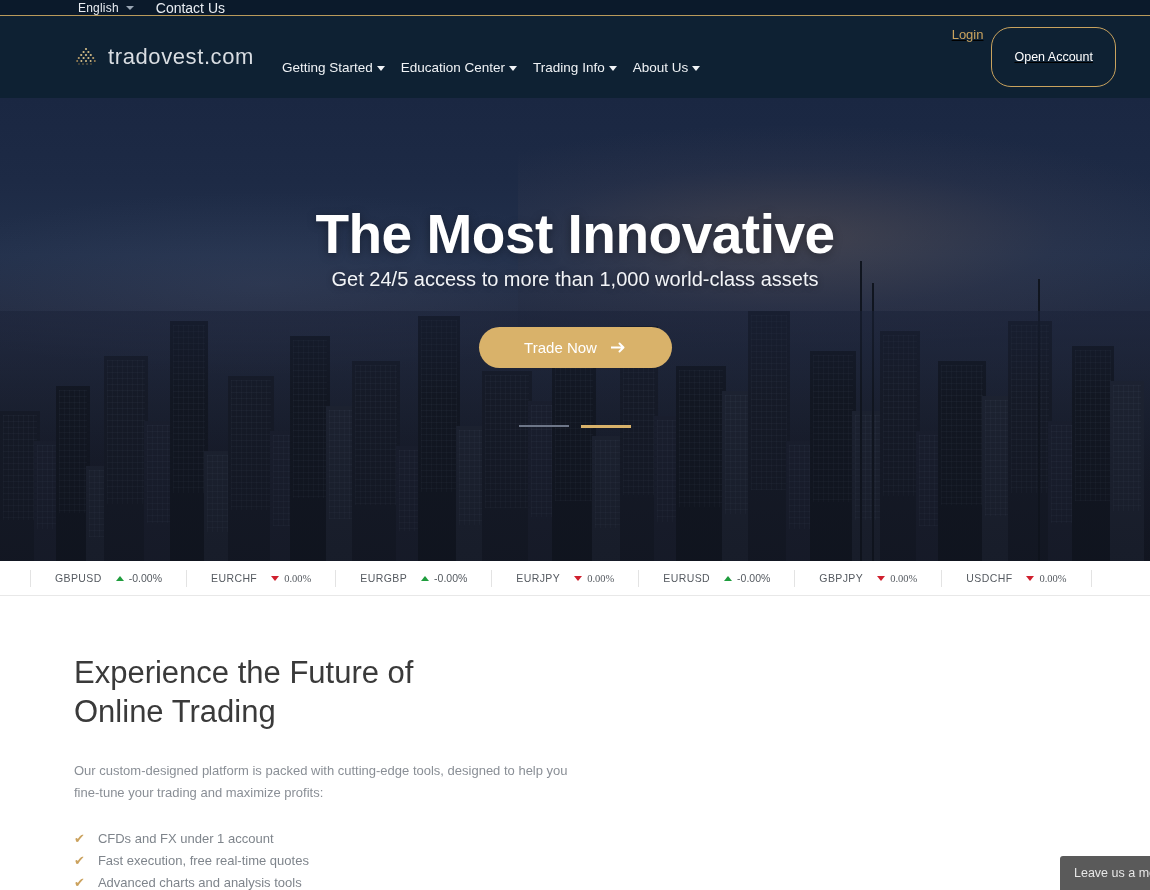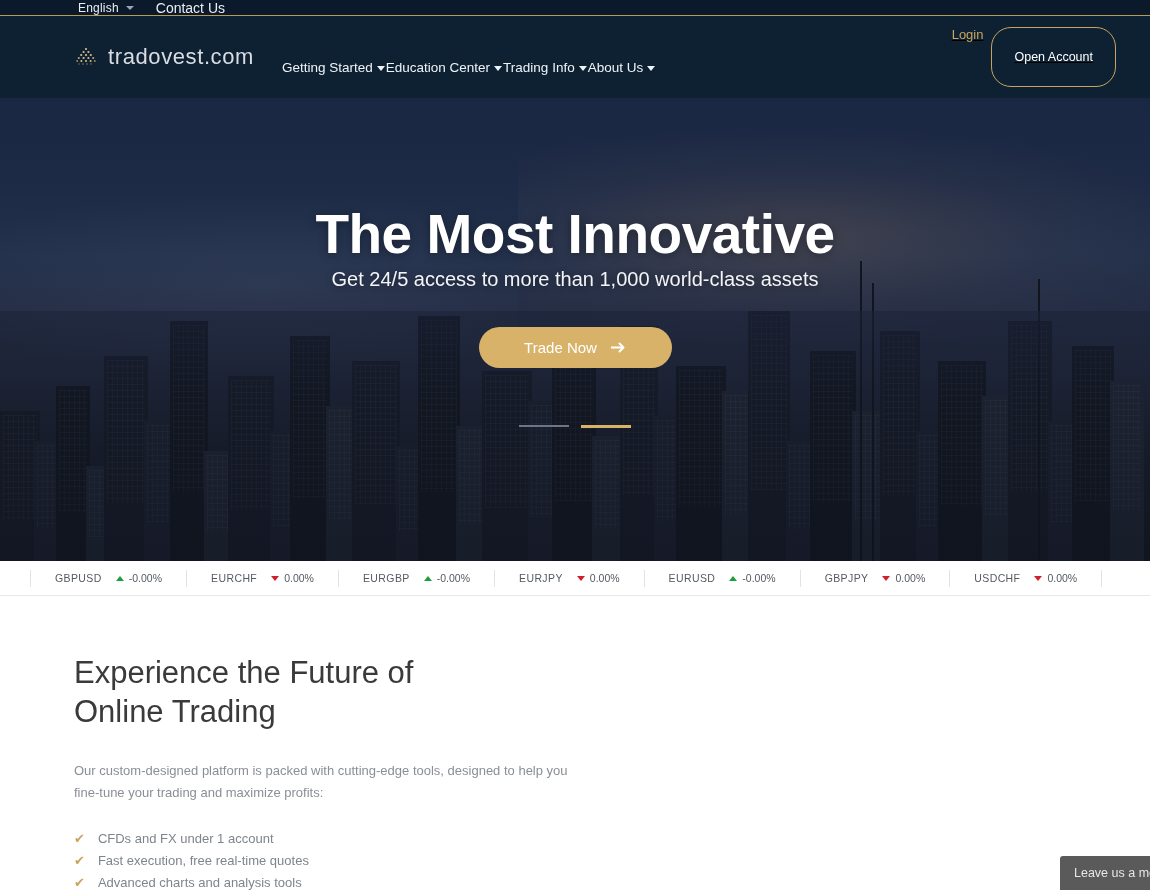--- a/index.html
+++ b/index.html
@@ -37,21 +37,21 @@
     background:#0e2133;
     display:flex; align-items:center;
     padding:0 34px 0 74px;
     position:relative;
   }
   .brand { display:flex; align-items:center; gap:10px; }
   .brand-mark { width:24px; height:22px; position:relative; }
   .brand-name {
     font-size:22px; color:#d9dde2; letter-spacing:.6px; font-weight:400;
   }
-  .nav { display:flex; align-items:center; margin-left:28px; gap:1px;margin-top:20px; }
+  .nav { display:flex; align-items:center; margin-left:28px; gap:16px;margin-top:20px; }
   .nav-item {
     color:#f0f3f6; font-size:13.5px; display:flex; align-items:center; gap:4px;
     cursor:pointer; white-space:nowrap;
   }
   .caret-nav {
     width:0;height:0;border-left:4px solid transparent;border-right:4px solid transparent;
     border-top:5px solid #f0f3f6; margin-top:2px;
   }
   .header-right {
     margin-left:auto; display:flex; align-items:flex-start; gap:8px;text-decoration:underline;
@@ -137,21 +137,21 @@
   .tick {
     display:flex; align-items:center; gap:14px;
     padding:0 24px; border-right:1px solid #e3e3e3; height:17px;
     white-space:nowrap;
   }
   .tick:first-child { border-left:1px solid #e3e3e3; margin-left:30px; }
   .tick-sym { font-size:10.5px; color:#555a60; letter-spacing:.4px; }
   .tick-val { font-size:10.5px; display:flex; align-items:center; gap:5px; }
   .tri-up { width:0;height:0;border-left:4px solid transparent;border-right:4px solid transparent;border-bottom:5px solid #1f9d3d; }
   .tri-dn { width:0;height:0;border-left:4px solid transparent;border-right:4px solid transparent;border-top:5px solid #d0202e; }
-  .up { color:#555a60; } .dn { color:#555a60; }
+  .up { color:#555a60; } .dn { color:#555a60;font-family:Liberation Serif, serif; }
 
   
   .content { display:flex; padding:58px 0 0 74px; position:relative; }
   .col-left { width:560px; }
   .sec-title {
     font-size:31px; color:#3a3a3a; font-weight:400; line-height:1.25;
   }
   .sec-para {
     font-size:13px; color:#8a8f96; line-height:1.75; margin-top:28px;
     max-width:520px;

